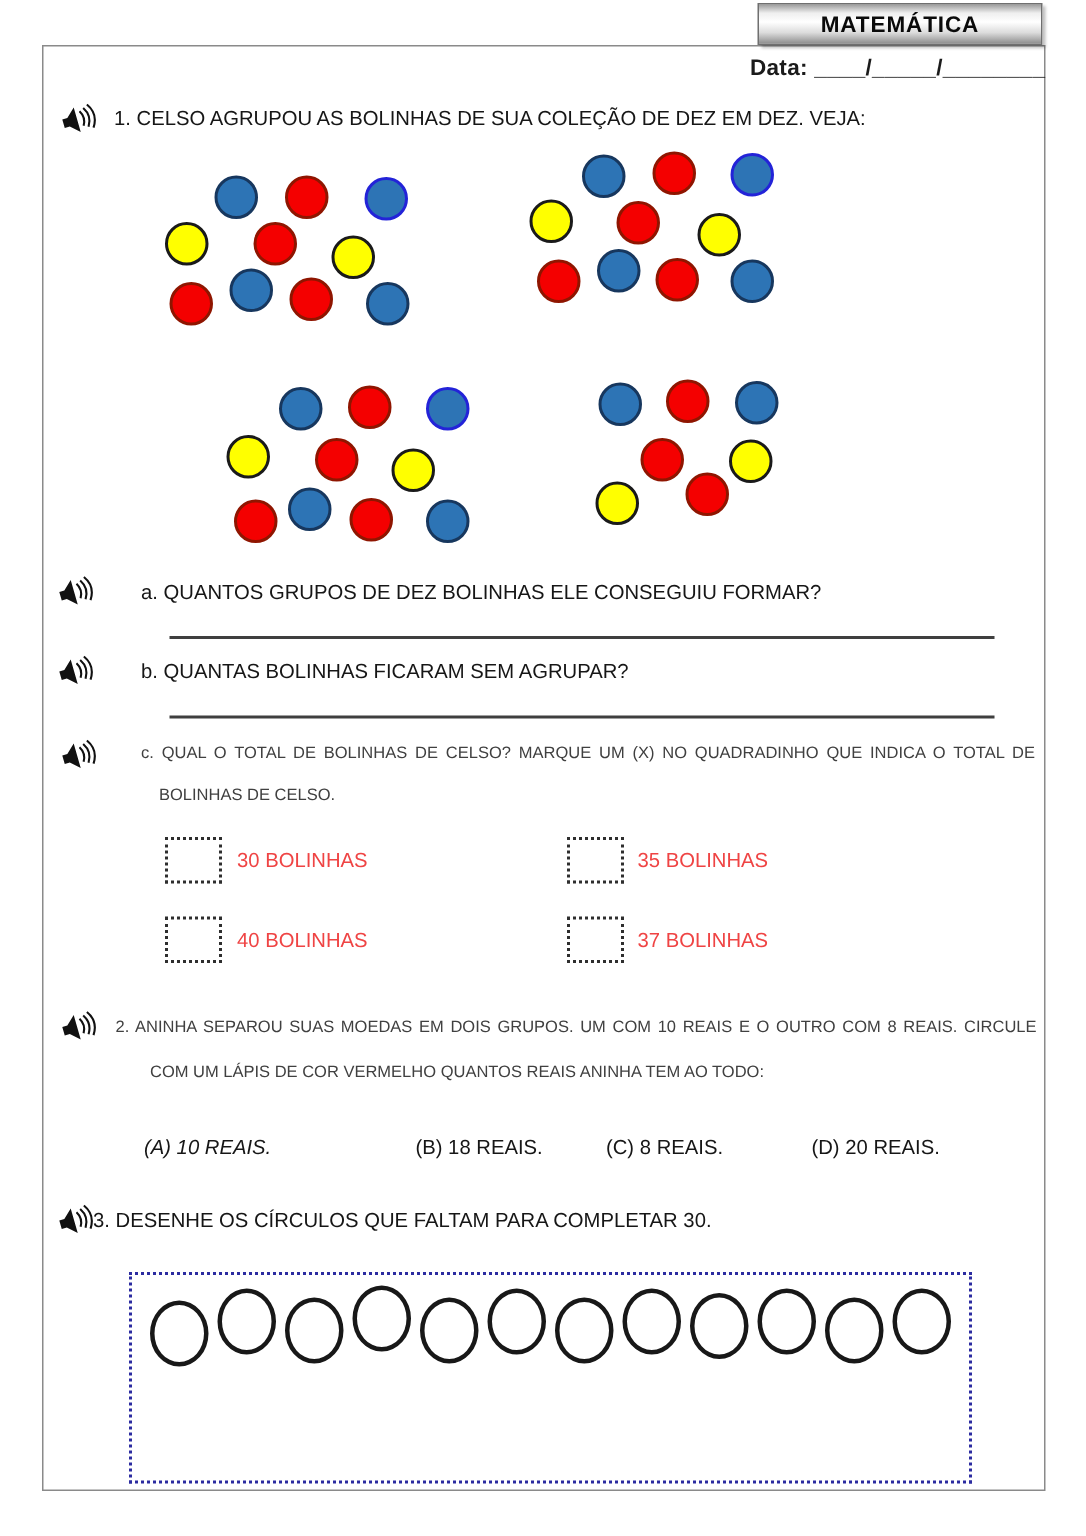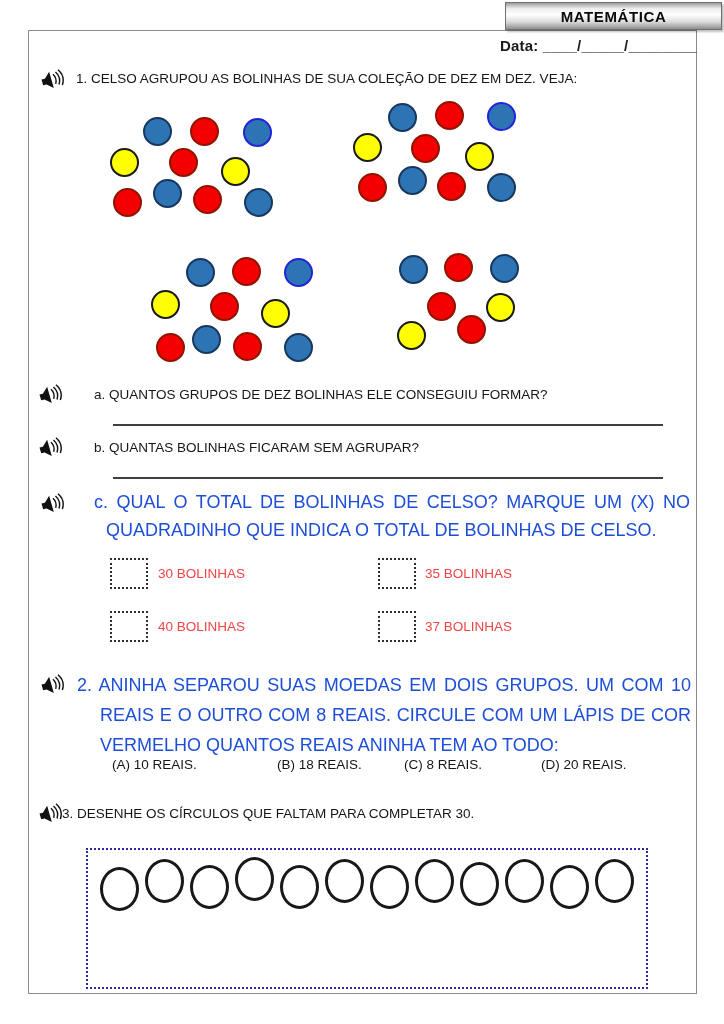--- a/index.html
+++ b/index.html
@@ -3,41 +3,41 @@
 <meta charset="utf-8">
 <style>
   * { margin:0; padding:0; box-sizing:border-box; }
   html,body { background:#ffffff; }
   body { font-family:"Liberation Sans", sans-serif; color:#1b1b1b; }
   .page { position:relative; width:724px; height:1024px; background:#ffffff; overflow:hidden; }
 
   .frame { position:absolute; left:28px; top:30px; width:669px; height:964px;
            border:1px solid #8a8a8a; background:#ffffff; }
 
-  .title-box { position:absolute; left:505px; top:2px; width:217px; height:28px;
+  .title-box { position:absolute; left:505px; top:2px; width:190px; height:28px;
                border:1px solid #6f6f6f;
                background:linear-gradient(180deg,#9c9c9c 0%,#efefef 22%,#ffffff 45%,#dcdcdc 72%,#8f8f8f 100%);
                box-shadow:2px 2px 2px rgba(0,0,0,0.25);
                display:flex; align-items:center; justify-content:center;
                font-weight:bold; font-size:15px; letter-spacing:0.6px; color:#0a0a0a; }
 
   .date-line { position:absolute; left:500px; top:37px; font-size:15px; color:#1b1b1b;
                letter-spacing:0.2px;font-weight:bold; }
 
   .qtext { position:absolute; font-size:13.5px; line-height:18px; color:#161616; }
 
   .speaker { position:absolute; width:26px; height:22px; }
   .speaker svg { width:100%; height:100%; }
 
   .dot { position:absolute; width:29px; height:29px; border-radius:50%;
          border:2px solid #222; }
 
   .answer-line { position:absolute; height:0; border-top:2px solid #3f3f3f; }
 
-  .para { position:absolute; font-size:18px; color:#1d4ed8; text-align:justify; }
+  .para { position:absolute; font-size:11px; color:#404040; text-align:justify; }
 
   .checkbox { position:absolute; width:38px; height:31px; border:2px dotted #2e2e2e; background:#fff; }
   .cb-label { position:absolute; font-size:13.5px; color:#ef4444; }
 
   .mc-option { position:absolute; font-size:13.5px; color:#161616; top:757px; }
 
   .q3-box { position:absolute; left:86px; top:848px; width:562px; height:141px;
             border:2px dotted #2b2ba0; background:#ffffff;
             display:flex; align-items:flex-start; padding:6px 0 0 12px; gap:6px; }
   .q3-circle { width:39px; height:44px; border:3px solid #181818; border-radius:50%;
@@ -168,21 +168,21 @@
         <g transform="rotate(-16 11 11)">
       <path d="M2 8 h3.5 l6 -5.5 v17 l-6 -5.5 H2 z" fill="#111"></path>
       <path d="M14.5 6 q3 5 0 10" stroke="#111" fill="none" stroke-width="1.4"></path>
       <path d="M17.5 4.5 q4.2 6.5 0 13" stroke="#111" fill="none" stroke-width="1.4"></path>
       <path d="M20.5 3 q5.5 8 0 16" stroke="#111" fill="none" stroke-width="1.4"></path>
     </g>
       </svg>
   </div>
   <div class="para" style="left:77px; top:670px; width:614px; line-height:30px; padding-left:23px; text-indent:-23px;">2. ANINHA SEPAROU SUAS MOEDAS EM DOIS GRUPOS. UM COM 10 REAIS E O OUTRO COM 8 REAIS. CIRCULE COM UM LÁPIS DE COR VERMELHO QUANTOS REAIS ANINHA TEM AO TODO:</div>
 
-  <div class="mc-option" style="left:112px;">(A) 10 REAIS.</div>
+  <div class="mc-option" style="left:96px;font-style:italic;">(A) 10 REAIS.</div>
   <div class="mc-option" style="left:253px;margin-left:24px;">(B) 18 REAIS.</div>
   <div class="mc-option" style="left:404px;">(C) 8 REAIS.</div>
   <div class="mc-option" style="left:541px;">(D) 20 REAIS.</div>
 
   <div class="speaker" style="left:38px; top:803px;">
     <svg viewBox="0 0 26 22">
         <g transform="rotate(-16 11 11)">
       <path d="M2 8 h3.5 l6 -5.5 v17 l-6 -5.5 H2 z" fill="#111"></path>
       <path d="M14.5 6 q3 5 0 10" stroke="#111" fill="none" stroke-width="1.4"></path>
       <path d="M17.5 4.5 q4.2 6.5 0 13" stroke="#111" fill="none" stroke-width="1.4"></path>

